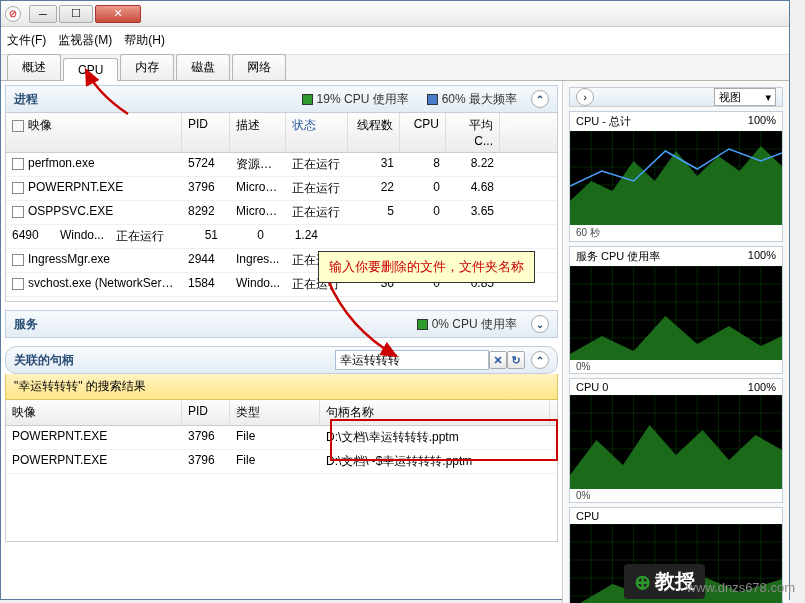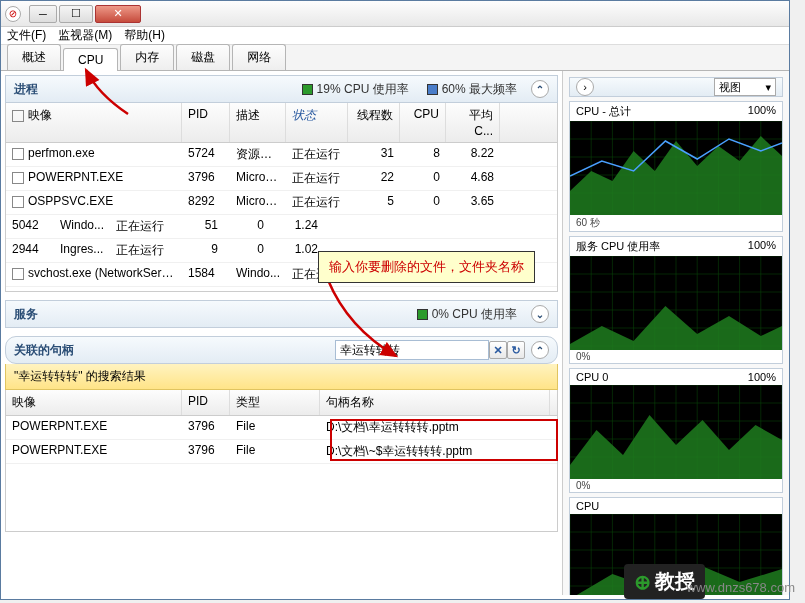--- a/index.html
+++ b/index.html
@@ -5,39 +5,39 @@
 * { margin:0; padding:0; box-sizing:border-box; font-family:"Microsoft YaHei","SimSun",sans-serif; }
 body { background:#f0f0f0; width:805px; height:603px; overflow:hidden; position:relative; }
 .window { width:790px; height:600px; background:#fff; border:1px solid #5a7ba0; position:absolute; top:0; left:0; }
 .titlebar { height:26px; background:linear-gradient(#fdfdfd,#e8e8e8); border-bottom:1px solid #ccc; display:flex; align-items:center; padding:0 4px; }
 .titlebar .ticon { width:16px; height:16px; border:1px solid #aaa; border-radius:50%; margin-right:6px; background:#fff; display:flex; align-items:center; justify-content:center; font-size:10px; color:#c00; }
 .titlebar .title { font-size:12px; flex:1; }
 .winbtns { display:flex; }
 .winbtn { width:34px; height:18px; margin-left:2px; border:1px solid #aaa; background:linear-gradient(#f5f5f5,#ddd); display:flex; align-items:center; justify-content:center; font-size:11px; cursor:pointer; border-radius:2px; }
 .winbtn.min { width:28px; }
 .winbtn.close { background:linear-gradient(#e98,#c64b3c); color:#fff; width:46px; border-color:#a33; }
-.menubar { height:18px; display:flex; align-items:center; padding:0 6px; font-size:12px; gap:12px; border-bottom:1px solid #ddd; }
+.menubar { height:28px; display:flex; align-items:center; padding:0 6px; font-size:12px; gap:12px; border-bottom:1px solid #ddd; }
 .menubar span { cursor:pointer; }
 .tabs { height:26px; display:flex; align-items:flex-end; padding:4px 6px 0 6px; border-bottom:1px solid #b5b5b5; background:#f4f4f4; }
 .tab { padding:4px 14px; font-size:12px; border:1px solid #b5b5b5; border-bottom:none; margin-right:2px; background:linear-gradient(#fdfdfd,#eee); cursor:pointer; border-radius:3px 3px 0 0; }
 .tab.active { background:#fff; position:relative; top:1px; }
 .body { display:flex; height:calc(100% - 74px); }
 .left { width:562px; border-right:1px solid #ccc; display:flex; flex-direction:column; overflow:hidden; }
 .right { flex:1; background:#f8f8f8; padding:6px; display:flex; flex-direction:column; gap:4px; overflow:hidden; }
 .section-hdr { height:28px; background:linear-gradient(#f6fafd,#e3ecf4); border:1px solid #c2cedb; display:flex; align-items:center; padding:0 8px; font-size:12px; font-weight:bold; color:#2a4d75; margin:4px 4px 0 4px; }
 .section-hdr .spacer { flex:1; }
 .section-hdr .stat { display:flex; align-items:center; gap:4px; font-weight:normal; color:#333; margin-left:18px; }
 .led { width:11px; height:11px; border:1px solid #333; }
 .led.green { background:#2c9a2c; }
 .led.blue { background:#4a7dc9; }
 .toggle { width:18px; height:18px; border:1px solid #aaa; border-radius:50%; display:flex; align-items:center; justify-content:center; font-size:10px; background:#fff; cursor:pointer; }
 .table { font-size:12px; margin:0 4px; border:1px solid #ccc; border-top:none; }
 .thead { display:flex; background:linear-gradient(#fdfdfd,#ececec); border-bottom:1px solid #ccc; }
 .th { padding:4px 6px; border-right:1px solid #ddd; font-weight:normal; }
-.th.sorted { color:#2a5aa0;font-style:italic; }
+.th.sorted { color:#2a5aa0; }
 .tbody { max-height:148px; overflow:auto; }
 .tr { display:flex; border-bottom:1px solid #f0f0f0; }
 .td { padding:3px 6px; white-space:nowrap; overflow:hidden; text-overflow:ellipsis; }
 .chk { width:12px; height:12px; border:1px solid #888; display:inline-block; margin-right:4px; vertical-align:middle; }
 .col-img { width:176px; }
 .col-pid { width:48px; text-align:left; }
 .col-desc { width:56px; }
 .col-stat { width:62px; }
 .col-thr { width:52px; text-align:right; }
 .col-cpu { width:46px; text-align:right; }
@@ -138,28 +138,29 @@
             <div class="tr">
               <div class="td col-img"><span class="chk"></span>OSPPSVC.EXE</div>
               <div class="td col-pid">8292</div>
               <div class="td col-desc">Micros...</div>
               <div class="td col-stat">正在运行</div>
               <div class="td col-thr">5</div>
               <div class="td col-cpu">0</div>
               <div class="td col-avg">3.65</div>
             </div>
             <div class="tr">
-              <div class="td col-pid">5042</div>
+              <div class="td col-pid">6490</div>
               <div class="td col-desc">Windo...</div>
               <div class="td col-stat">正在运行</div>
               <div class="td col-thr">51</div>
               <div class="td col-cpu">0</div>
               <div class="td col-avg">1.24</div>
             </div>
             <div class="tr">
+              <div class="td col-img"><span class="chk"></span>IngressMgr.exe</div>
               <div class="td col-pid">2944</div>
               <div class="td col-desc">Ingres...</div>
               <div class="td col-stat">正在运行</div>
               <div class="td col-thr">9</div>
               <div class="td col-cpu">0</div>
               <div class="td col-avg">1.02</div>
             </div>
             <div class="tr">
               <div class="td col-img"><span class="chk"></span>svchost.exe (NetworkService)</div>
               <div class="td col-pid">1584</div>

